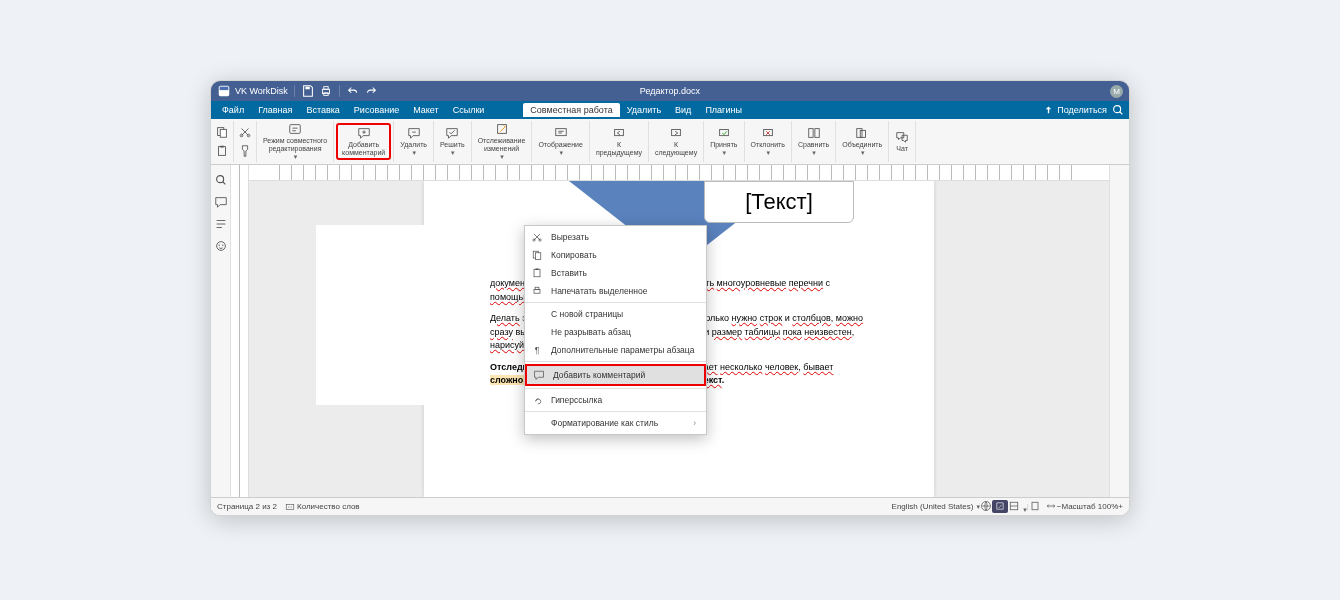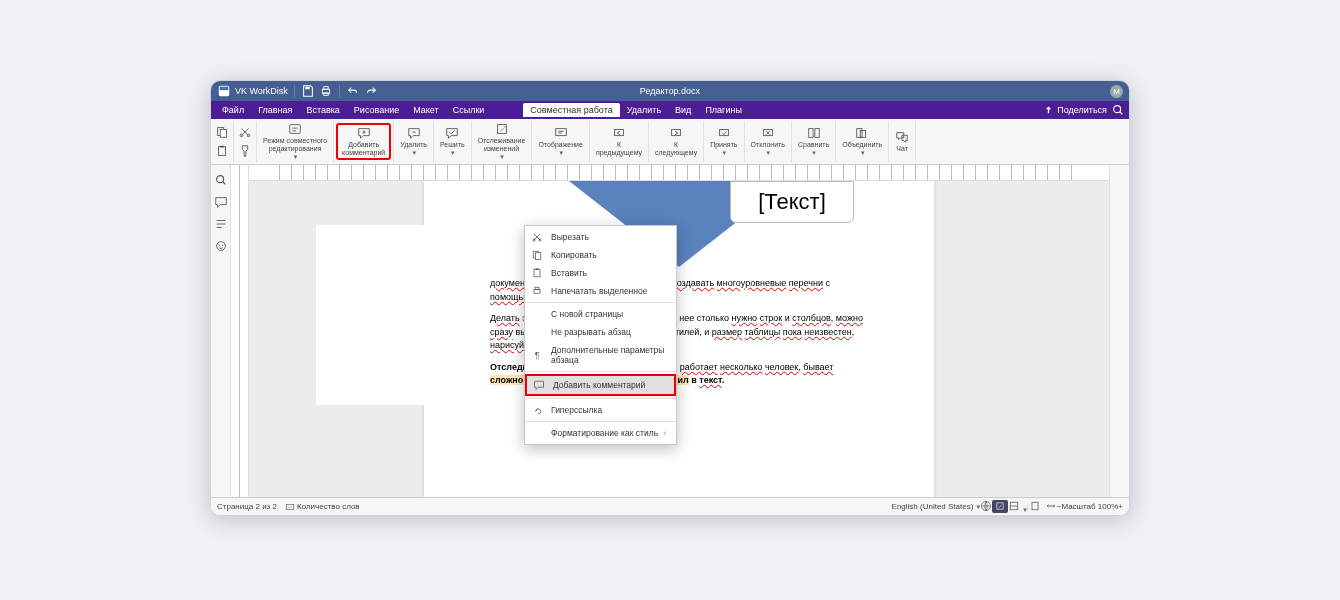--- a/index.html
+++ b/index.html
@@ -7,21 +7,21 @@
   .window { position: absolute; top: 80px; left: 210px; width: 920px; height: 436px; border-radius: 10px; box-shadow: 0 4px 24px rgba(0,0,0,0.2); overflow: hidden; background: #fff; border: 1px solid #d3d3d3; }
   
   .titlebar { height: 20px; background: #445f91; display: flex; align-items: center; color: #fff; font-size: 9px; padding: 0 6px; position: relative; }
   .titlebar-left { display: flex; align-items: center; gap: 4px; }
   .titlebar-center { position: absolute; left: 50%; transform: translateX(-50%); }
   .titlebar-right { margin-left: auto; display:flex; align-items:center; gap:6px; }
   .tb-icon { width: 14px; height: 14px; display:inline-flex; align-items:center; justify-content:center; }
   .avatar { width:13px; height:13px; border-radius:50%; background:#9aa; color:#fff; font-size:8px; display:flex; align-items:center; justify-content:center; }
   .tb-divider { width:1px; height:12px; background:#6a80a8; margin:0 2px; }
   
-  .menubar { height: 18px; background: #4c1d95; display: flex; align-items: center; color: #fff; font-size: 9px; padding: 0 4px; }
+  .menubar { height: 18px; background: #0369a1; display: flex; align-items: center; color: #fff; font-size: 9px; padding: 0 4px; }
   .menu-item { padding: 2px 7px; cursor: pointer; }
   .menu-item.active { background: #fff; color: #333; border-radius: 2px 2px 0 0; margin-left: 32px; }
   .menu-right { margin-left:auto; display:flex; align-items:center; }
   .share-btn { display:flex; align-items:center; gap:3px; padding:1px 4px; }
   
   .ribbon { height: 46px; background: #f6f6f6; border-bottom: 1px solid #ccc; display: flex; align-items: stretch; padding: 2px 0; }
   .ribbon-group { display:flex; flex-direction:column; align-items:center; justify-content:center; padding:0 2px; border-right:1px solid #e0e0e0; }
   .ribbon-group.narrow { padding: 2px 4px; justify-content: space-around; }
   .ribbon-btn { display:flex; flex-direction:column; align-items:center; justify-content:center; padding:1px 4px; font-size:7px; color:#444; text-align:center; line-height:1.1; cursor:pointer; border-radius:2px; }
   .ribbon-icon { width:14px; height:14px; margin-bottom:1px; display:flex; align-items:center; justify-content:center; }
@@ -34,27 +34,27 @@
   .left-tools .tool { width:14px; height:14px; color:#555; }
   .right-tools { width:20px; background:#f6f6f6; border-left:1px solid #e0e0e0; display:flex; flex-direction:column; align-items:center; gap:8px; padding-top:8px; }
   .vruler { width:18px; background:#fff; border-right:1px solid #ddd; position:relative; }
   .vruler::before { content:""; position:absolute; left:8px; top:0; bottom:0; width:1px; background:#bbb; }
   .doc-wrapper { flex:1; background:#ececec; display:flex; flex-direction:column; }
   .hruler { height:16px; background:#fff; border-bottom:1px solid #ddd; position:relative; font-size:6px; color:#888; }
   .hruler-ticks { position:absolute; top:0; left:30px; right:30px; height:100%; background:repeating-linear-gradient(to right, #bbb 0, #bbb 1px, transparent 1px, transparent 12px); }
   .page-surface { flex:1; overflow:hidden; position:relative; display:flex; justify-content:center; }
   .page { width: 510px; background:#fff; box-shadow:0 0 4px rgba(0,0,0,0.15); position:relative; margin-top:0; }
   .trapezoid { position:absolute; top:0; left:50%; transform:translateX(-50%); width:0; height:0; border-left:110px solid transparent; border-right:110px solid transparent; border-top:86px solid #5a82bd; }
-  .textbox { position:absolute; top:0; right:80px; width:124px; height:42px; background:#fff; border:1px solid #bbb; border-radius:0 0 6px 6px; display:flex; align-items:center; justify-content:center; font-size:22px; color:#000; }
+  .textbox { position:absolute; top:0; right:80px; width:150px; height:42px; background:#fff; border:1px solid #bbb; border-radius:0 0 6px 6px; display:flex; align-items:center; justify-content:center; font-size:22px; color:#000; }
   .doc-text { position:absolute; top:96px; left:66px; right:70px; font-size:9px; line-height:1.5; color:#000; }
   .doc-text p { margin-bottom:8px; }
   .ul { text-decoration: underline; text-decoration-color: #d00; text-decoration-style:wavy; text-decoration-thickness:1px; }
   .hl { background:#fde6b3; }
   
-  .context-menu { position:absolute; top:225px; left:524px; width:153px; background:#fff; border:1px solid #c8c8c8; box-shadow:0 4px 14px rgba(0,0,0,0.25); font-size:8.5px; color:#333; z-index:100; padding:2px 0; }
+  .context-menu { position:absolute; top:225px; left:524px; width:183px; background:#fff; border:1px solid #c8c8c8; box-shadow:0 4px 14px rgba(0,0,0,0.25); font-size:8.5px; color:#333; z-index:100; padding:2px 0; }
   .context-menu .cm-item { padding:4px 10px 4px 26px; position:relative; cursor:pointer; display:flex; align-items:center; justify-content:space-between; }
   .context-menu .cm-sep { height:1px; background:#e0e0e0; margin:2px 0; }
   .context-menu .cm-icon { position:absolute; left:6px; width:12px; height:12px; display:flex; align-items:center; justify-content:center; color:#555; }
   .cm-highlighted { border:2px solid #e00; background:#e0e0e0; }
   
   .statusbar { height:18px; background:#f6f6f6; border-top:1px solid #ccc; display:flex; align-items:center; font-size:8px; color:#444; padding:0 6px; gap:8px; }
   .statusbar .sb-right { margin-left:auto; display:flex; align-items:center; }
   .sb-icon-group { display:flex; gap:4px; align-items:center; }
   .sb-btn { display:flex; align-items:center; gap:2px; }
   .sb-badge { background:#446; color:#fff; padding:1px 3px; border-radius:2px; font-size:7px; }

